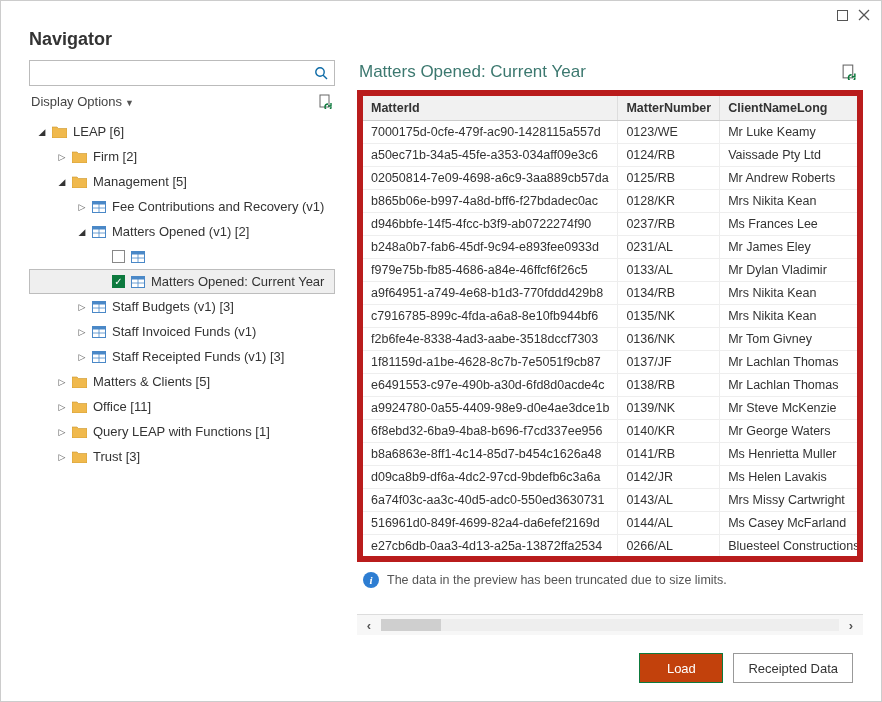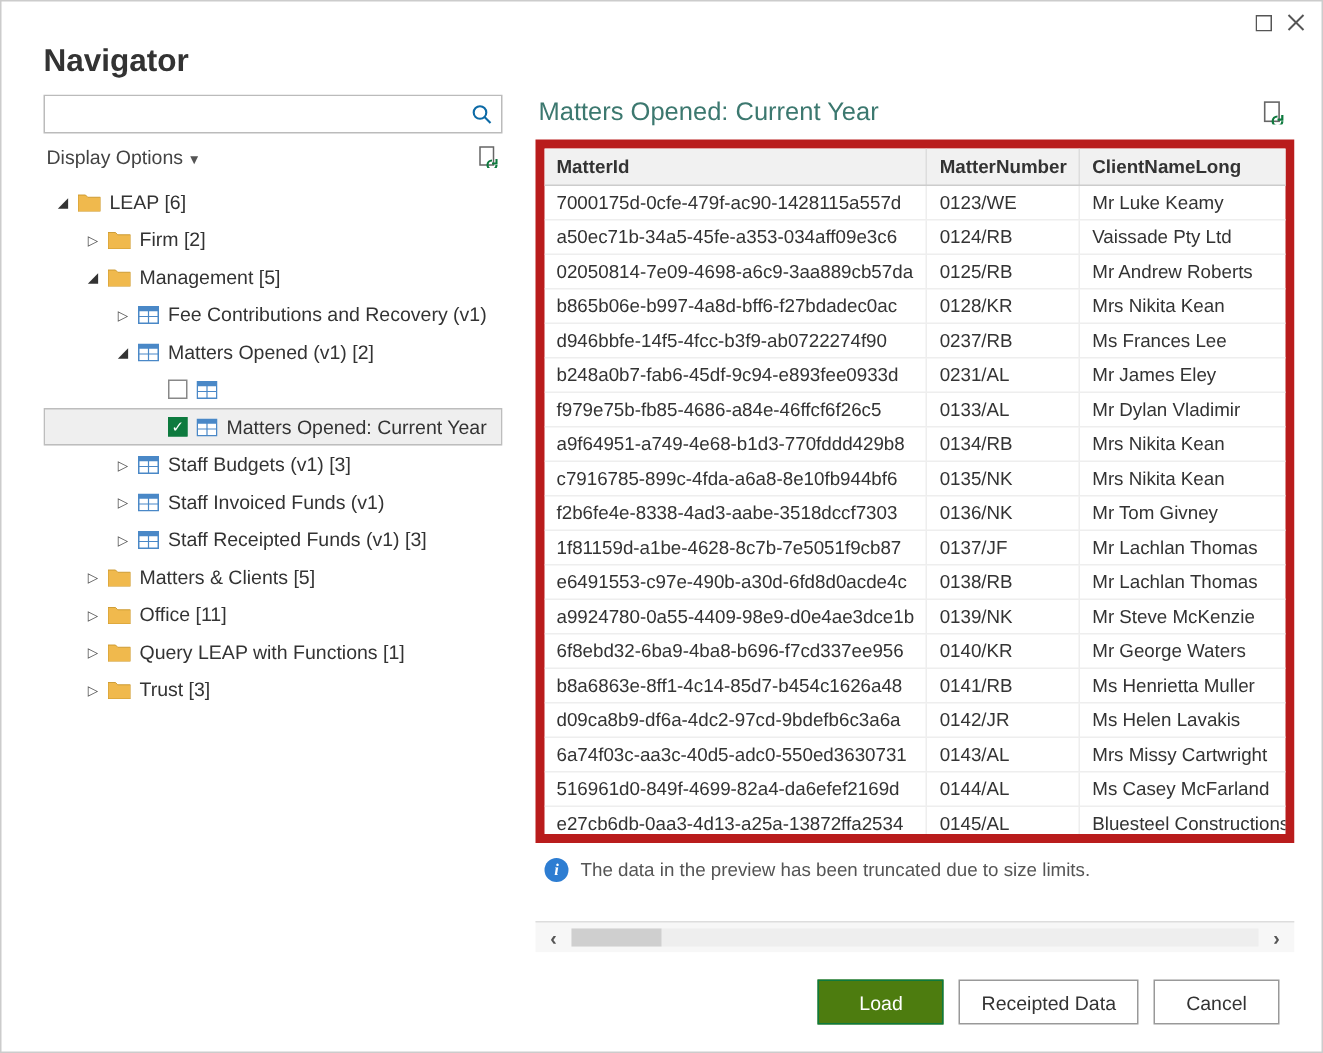--- a/index.html
+++ b/index.html
@@ -28,21 +28,21 @@
   .titlebar .win-btn {
     width: 22px; height: 20px;
     display: flex; align-items: center; justify-content: center;
     color: #555;
     cursor: pointer;
   }
   .header {
     padding: 0px 28px 10px 28px;
   }
   .header h1 {
-    font-size: 21px;
+    font-size: 18px;
     font-weight: 600;
     color: #333;
     margin: 0;
   }
   .body {
     flex: 1;
     display: flex;
     padding: 0 18px 0 28px;
     overflow: hidden;
   }
@@ -202,21 +202,21 @@
     background: #fff;
     display: inline-flex;
     align-items: center;
     justify-content: center;
     padding: 0 14px;
     cursor: pointer;
     font-size: 13px;
     color: #333;
   }
   .btn.primary {
-    background: #4d7c0f;
+    background: #c2410c;
     border-color: #0d7a3e;
     color: #fff;
   }
   svg { display:block; }
 </style>
 </head>
 <body>
 
 <div class="window">
 
@@ -539,21 +539,21 @@
                 <td>0143/AL</td>
                 <td>Mrs Missy Cartwright</td>
               </tr>
               <tr>
                 <td>516961d0-849f-4699-82a4-da6efef2169d</td>
                 <td>0144/AL</td>
                 <td>Ms Casey McFarland</td>
               </tr>
               <tr>
                 <td>e27cb6db-0aa3-4d13-a25a-13872ffa2534</td>
-                <td>0145/AL</td>
+                <td>0266/AL</td>
                 <td>Bluesteel Constructions Pty Ltd</td>
               </tr>
               <tr>
                 <td>cfddb7ca-ff1b-4042-b428-5cdf756f437b</td>
                 <td>0146/KR</td>
                 <td>Mr Dylan Vladimir</td>
               </tr>
             </tbody>
         </table>
       </div>
@@ -567,15 +567,14 @@
             <div class="thumb"></div>
           </div>
         <div class="arrow">›</div>
       </div>
     </div>
   </div>
 
   <div class="footer">
     <div class="btn primary">Load</div>
     <div class="btn">Receipted Data</div>
-    <div class="btn">Cancel</div>
   </div>
 </div>
 
 </body></html>

